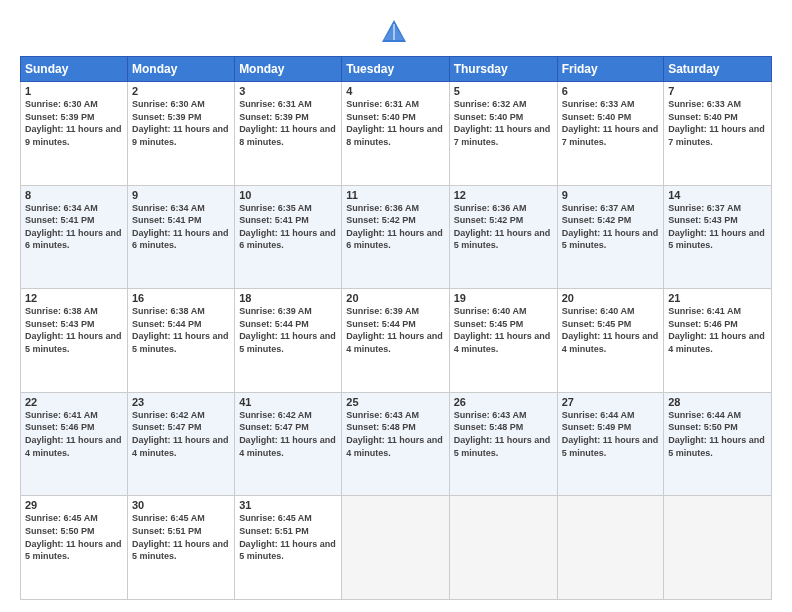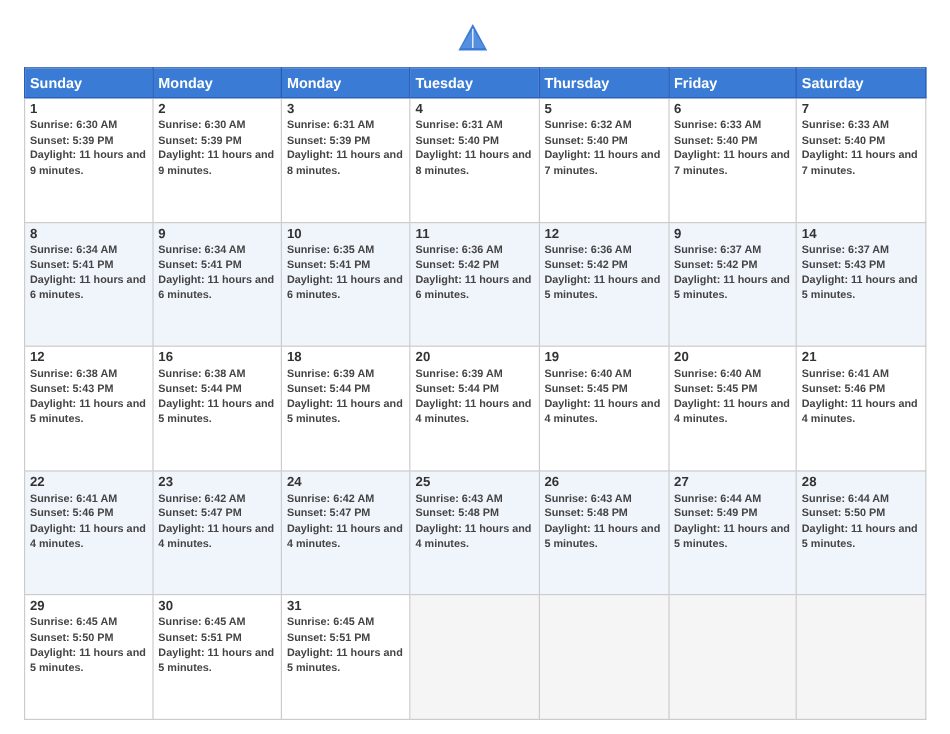--- a/index.html
+++ b/index.html
@@ -162,21 +162,21 @@
           <td><span class="day-num">16</span><span class="day-info">Sunrise: 6:38 AM<br>Sunset: 5:44 PM<br>Daylight: 11 hours and 5 minutes.</span></td>
           <td><span class="day-num">18</span><span class="day-info">Sunrise: 6:39 AM<br>Sunset: 5:44 PM<br>Daylight: 11 hours and 5 minutes.</span></td>
           <td><span class="day-num">20</span><span class="day-info">Sunrise: 6:39 AM<br>Sunset: 5:44 PM<br>Daylight: 11 hours and 4 minutes.</span></td>
           <td><span class="day-num">19</span><span class="day-info">Sunrise: 6:40 AM<br>Sunset: 5:45 PM<br>Daylight: 11 hours and 4 minutes.</span></td>
           <td><span class="day-num">20</span><span class="day-info">Sunrise: 6:40 AM<br>Sunset: 5:45 PM<br>Daylight: 11 hours and 4 minutes.</span></td>
           <td><span class="day-num">21</span><span class="day-info">Sunrise: 6:41 AM<br>Sunset: 5:46 PM<br>Daylight: 11 hours and 4 minutes.</span></td>
         </tr>
         <tr class="row-alt">
           <td><span class="day-num">22</span><span class="day-info">Sunrise: 6:41 AM<br>Sunset: 5:46 PM<br>Daylight: 11 hours and 4 minutes.</span></td>
           <td><span class="day-num">23</span><span class="day-info">Sunrise: 6:42 AM<br>Sunset: 5:47 PM<br>Daylight: 11 hours and 4 minutes.</span></td>
-          <td><span class="day-num">24</span><span class="day-info">Sunrise: 6:42 AM<br>Sunset: 5:47 PM<br>Daylight: 11 hours and 4 minutes.</span></td>
+          <td><span class="day-num">41</span><span class="day-info">Sunrise: 6:42 AM<br>Sunset: 5:47 PM<br>Daylight: 11 hours and 4 minutes.</span></td>
           <td><span class="day-num">25</span><span class="day-info">Sunrise: 6:43 AM<br>Sunset: 5:48 PM<br>Daylight: 11 hours and 4 minutes.</span></td>
           <td><span class="day-num">26</span><span class="day-info">Sunrise: 6:43 AM<br>Sunset: 5:48 PM<br>Daylight: 11 hours and 5 minutes.</span></td>
           <td><span class="day-num">27</span><span class="day-info">Sunrise: 6:44 AM<br>Sunset: 5:49 PM<br>Daylight: 11 hours and 5 minutes.</span></td>
           <td><span class="day-num">28</span><span class="day-info">Sunrise: 6:44 AM<br>Sunset: 5:50 PM<br>Daylight: 11 hours and 5 minutes.</span></td>
         </tr>
         <tr>
           <td><span class="day-num">29</span><span class="day-info">Sunrise: 6:45 AM<br>Sunset: 5:50 PM<br>Daylight: 11 hours and 5 minutes.</span></td>
           <td><span class="day-num">30</span><span class="day-info">Sunrise: 6:45 AM<br>Sunset: 5:51 PM<br>Daylight: 11 hours and 5 minutes.</span></td>
           <td><span class="day-num">31</span><span class="day-info">Sunrise: 6:45 AM<br>Sunset: 5:51 PM<br>Daylight: 11 hours and 5 minutes.</span></td>
           <td class="empty"></td>

